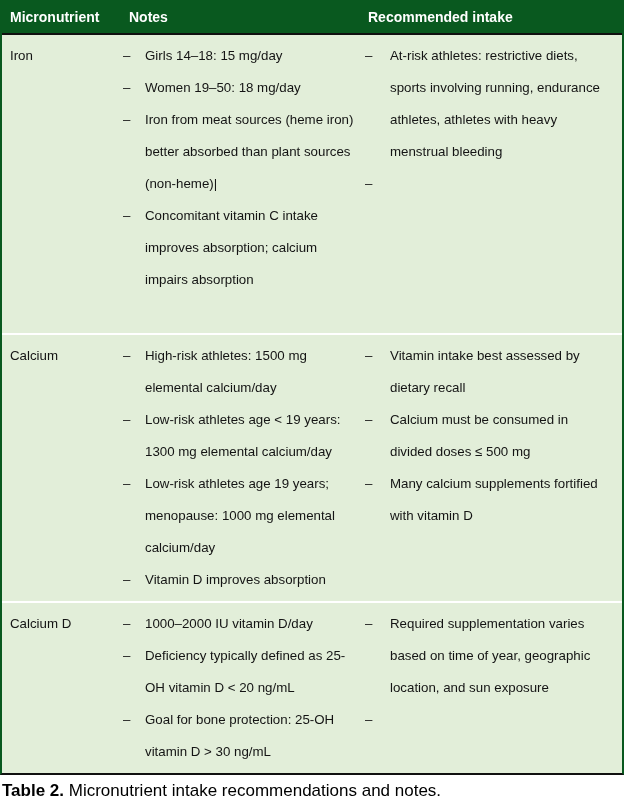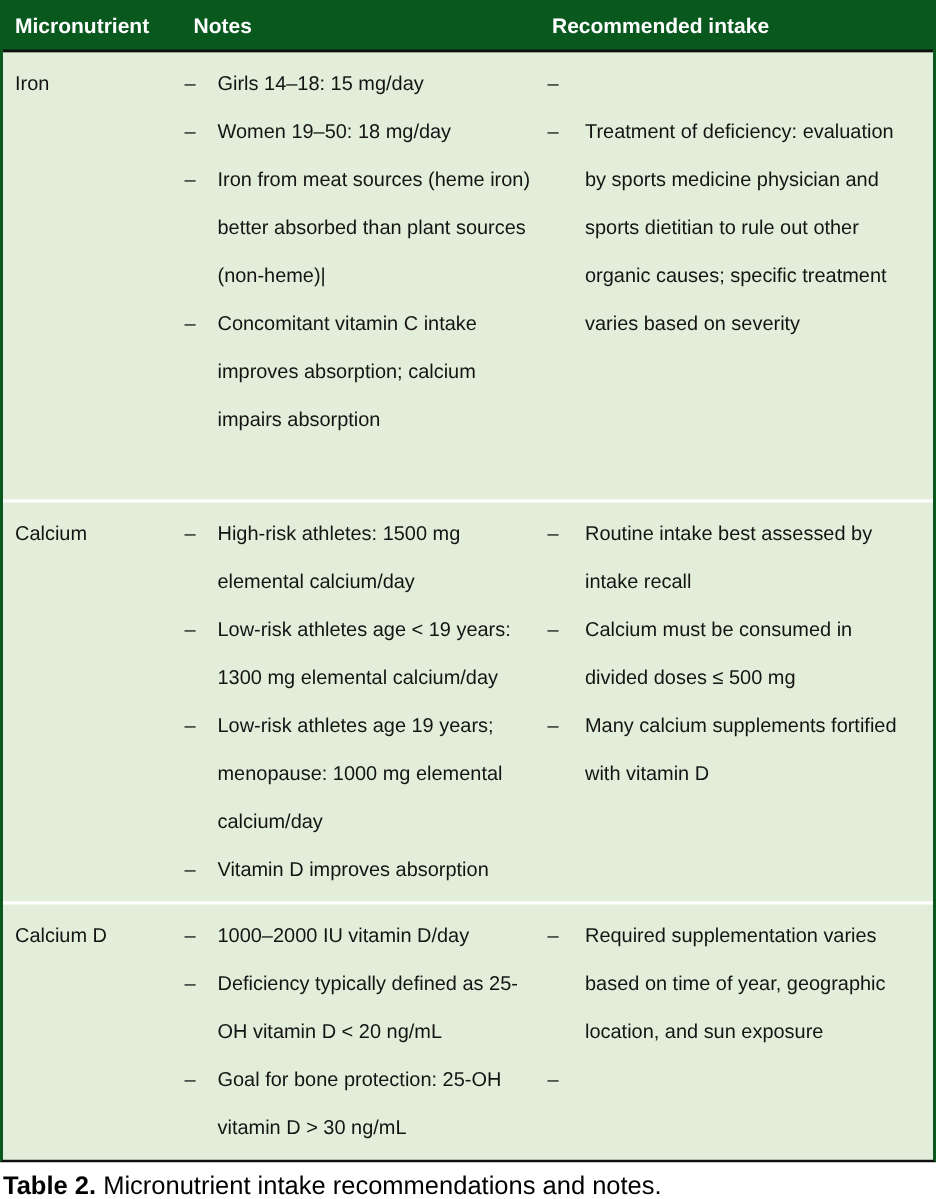--- a/index.html
+++ b/index.html
@@ -76,24 +76,24 @@
               <span class="btext">Iron from meat sources (heme iron) better absorbed than plant sources (non-heme)|</span>
             </div>
             <div class="bullet">
               <span class="marker">–</span>
               <span class="btext">Concomitant vitamin C intake improves absorption; calcium impairs absorption</span>
             </div>
           </div>
           <div class="cell c3">
             <div class="bullet">
               <span class="marker">–</span>
+              <span class="btext">At-risk athletes: restrictive diets, sports involving running, endurance athletes, athletes with heavy menstrual bleeding</span>
             </div>
             <div class="bullet">
               <span class="marker">–</span>
-              <span class="btext">Treatment of deficiency: evaluation by sports medicine physician and sports dietitian to rule out other organic causes; specific treatment varies based on severity</span>
             </div>
           </div>
         </div>
         <div class="row row-1">
           <div class="cell c1 name-cell">Calcium</div>
           <div class="cell c2">
             <div class="bullet">
               <span class="marker">–</span>
               <span class="btext">High-risk athletes: 1500 mg elemental calcium/day</span>
             </div>
@@ -106,21 +106,21 @@
               <span class="btext">Low-risk athletes age 19 years; menopause: 1000 mg elemental calcium/day</span>
             </div>
             <div class="bullet">
               <span class="marker">–</span>
               <span class="btext">Vitamin D improves absorption</span>
             </div>
           </div>
           <div class="cell c3">
             <div class="bullet">
               <span class="marker">–</span>
-              <span class="btext">Routine intake best assessed by intake recall</span>
+              <span class="btext">Vitamin intake best assessed by dietary recall</span>
             </div>
             <div class="bullet">
               <span class="marker">–</span>
               <span class="btext">Calcium must be consumed in divided doses ≤ 500 mg</span>
             </div>
             <div class="bullet">
               <span class="marker">–</span>
               <span class="btext">Many calcium supplements fortified with vitamin D</span>
             </div>
           </div>

